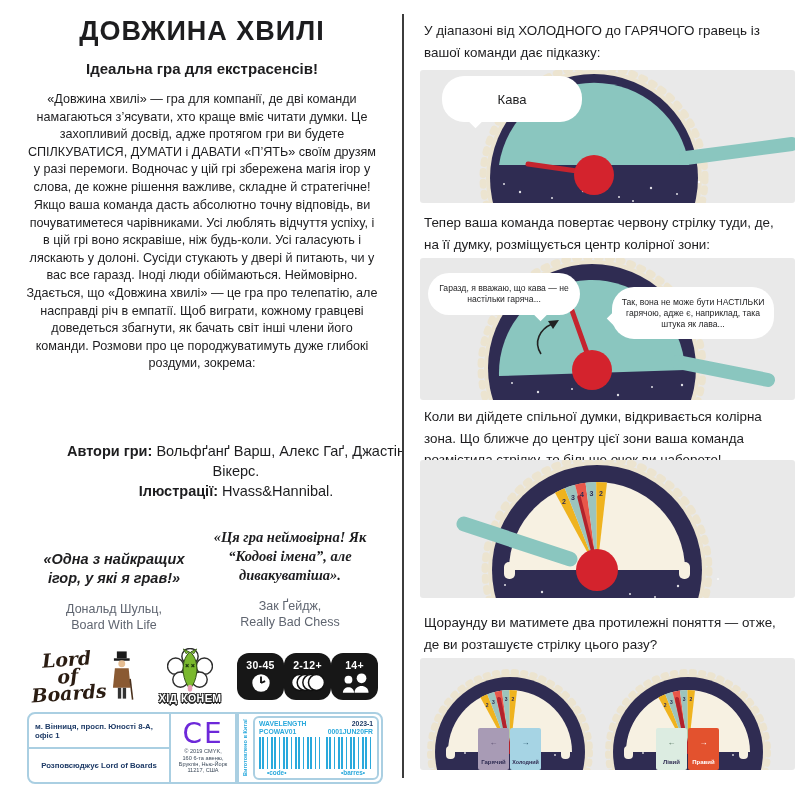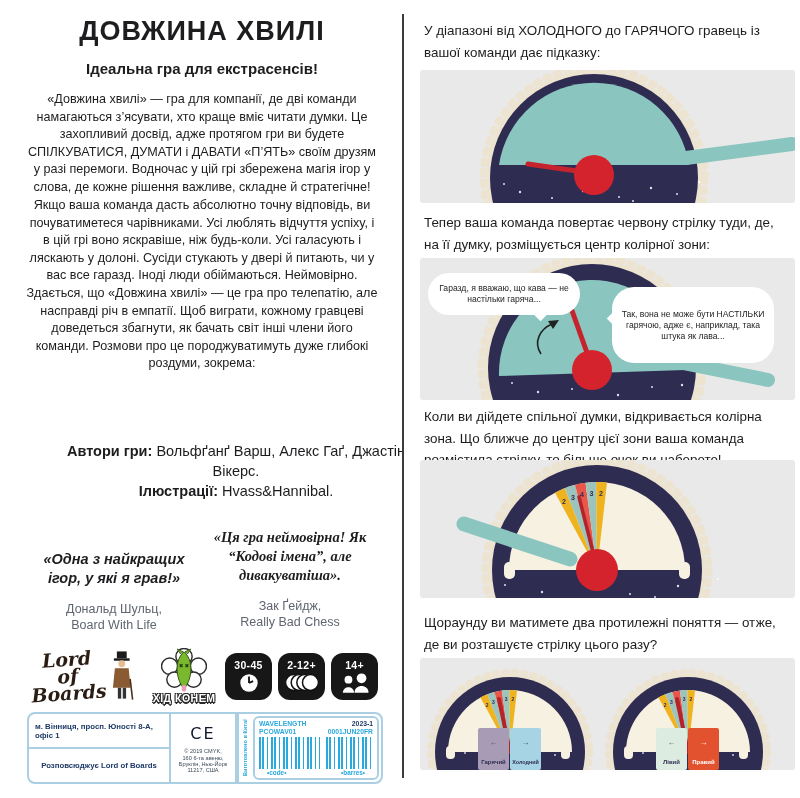--- a/index.html
+++ b/index.html
@@ -24,31 +24,31 @@
   .qsrc  { font-size:12.5px; line-height:16px; color:#5f6570; }
 
   
   .logos { position:absolute; top:645px; left:30px; width:348px; height:62px; display:flex; align-items:center; }
   .lob { display:flex; align-items:center; gap:4px; }
   .lob-text { font-family:"DejaVu Serif", serif; font-style:italic; font-weight:700; font-size:19px; line-height:17px; color:#2a1c12; transform:rotate(-4deg); text-align:center; }
   .lob-text span { display:block; }
   .kk { margin-left:16px; display:flex; flex-direction:column; align-items:center; width:80px; }
   .kk-text { font-size:10.5px; font-weight:700; letter-spacing:.5px; color:#fff;
     text-shadow:-1px -1px 0 #2a2a2a,1px -1px 0 #2a2a2a,-1px 1px 0 #2a2a2a,1px 1px 0 #2a2a2a,0 2px 0 #2a2a2a; }
-  .badges { margin-left:8px; display:flex; gap:6px; }
+  .badges { margin-left:8px; display:flex; }
   .badge { width:47px; height:47px; background:#171717; border-radius:12px; display:flex; flex-direction:column; align-items:center; justify-content:center; gap:1px; }
   .badge-value { color:#fff; font-size:10.5px; font-weight:700; letter-spacing:.3px; }
 
   
   .legal { position:absolute; top:712px; left:27px; width:356px; height:72px; border:2px solid #aacfe2; border-radius:8px; display:flex; background:#fff; }
   .legal-left { width:142px; border-right:2px solid #aacfe2; display:flex; flex-direction:column; }
   .legal-cell { flex:1; display:flex; align-items:center; justify-content:center; font-size:7.8px; font-weight:700; color:#1d3a66; padding:2px 6px; text-align:left; }
   .legal-cell.addr { border-bottom:2px solid #aacfe2; }
   .legal-mid { width:66px; border-right:2px solid #aacfe2; display:flex; flex-direction:column; align-items:center; justify-content:center; }
-  .ce { font-size:16px; font-weight:400; letter-spacing:2px; color:#0f172a; font-family:"DejaVu Sans", sans-serif; line-height:24px; }
+  .ce { font-size:28px; font-weight:400; letter-spacing:2px; color:#6d28d9; font-family:"DejaVu Sans", sans-serif; line-height:24px; }
   .cp { margin-top:2px; font-size:5.6px; line-height:6.4px; color:#3d4a5a; text-align:center; }
   .cp span { display:block; }
   .legal-vert { width:14px; border-right:2px solid #aacfe2; writing-mode:vertical-rl; transform:rotate(180deg); font-size:5.6px; font-weight:700; color:#2aa9dc; display:flex; align-items:center; justify-content:center; }
   .bc-panel { flex:1; margin:2px; border:2px solid #aacfe2; border-radius:6px; padding:2px 4px; display:flex; flex-direction:column; }
   .bc-head { display:flex; justify-content:space-between; font-size:6.8px; font-weight:700; line-height:7.6px; }
   .bc-left span { display:block; color:#2aa9dc; }
   .bc-right { text-align:right; }
   .bc-right .ed { display:block; color:#1d3a66; }
   .bc-right .bt { display:block; color:#2aa9dc; }
   .bc-bars { flex:1; display:flex; gap:6px; margin-top:2px; }
@@ -67,21 +67,21 @@
   .pan3 { top:460px; height:138px; }
   .pan4 { top:658px; height:112px; }
   .panel svg { display:block; }
 
   .bubble { position:absolute; background:#fff; border-radius:22px; display:flex; align-items:center; justify-content:center; text-align:center; }
   .bubble::after { content:""; position:absolute; width:11px; height:11px; background:#fff; transform:rotate(45deg); }
   .bub1 { left:22px; top:6px; width:140px; height:46px; font-size:13px; }
   .bub1::after { left:28px; bottom:-4px; }
   .bub2a { left:8px; top:15px; width:152px; height:42px; font-size:8.6px; line-height:11px; padding:2px 10px; }
   .bub2a::after { right:34px; bottom:-4px; }
-  .bub2b { left:192px; top:29px; width:162px; height:76px; font-size:8.6px; line-height:11px; padding:2px 8px; }
+  .bub2b { left:192px; top:29px; width:162px; height:52px; font-size:8.6px; line-height:11px; padding:2px 8px; }
   .bub2b::after { left:-3px; top:26px; }
 </style>
 </head>
 <body>
 
 <div class="page">
 
   <h1 class="lc lc-title">ДОВЖИНА ХВИЛІ</h1>
   <h2 class="lc lc-tagline">Ідеальна гра для екстрасенсів!</h2>
 
@@ -229,20 +229,23 @@
           <circle cx="257" cy="124" r="1"></circle>
         <circle cx="84" cy="114" r="1"></circle>
           <circle cx="279" cy="112" r="1.2"></circle>
           <circle cx="213" cy="131" r="1"></circle>
       </g>
       <path d="M79 95 A96 96 0 0 1 269 95 Z" fill="#8ac6bf"></path>
       <line x1="266" y1="88" x2="372" y2="74" stroke="#8ac6bf" stroke-width="14" stroke-linecap="round"></line>
       <line x1="171" y1="103" x2="108" y2="94" stroke="#c5242e" stroke-width="5" stroke-linecap="round"></line>
       <circle cx="174" cy="105" r="20" fill="#d4232d"></circle>
     </svg>
+    <div class="bubble bub1">
+      <span>Кава</span>
+    </div>
   </div>
 
   <p class="rc-text s2t">Тепер ваша команда повертає червону стрілку туди, де, на її думку, розміщується центр колірної зони:</p>
 
   <div class="panel pan2">
     <svg viewBox="0 0 375 142" width="375" height="142">
       <circle cx="172" cy="110" r="111" fill="none" stroke="#ece4d0" stroke-width="7" stroke-dasharray="3 8" stroke-linecap="round"></circle>
       <circle cx="172" cy="110" r="108" fill="#ece4d0"></circle>
       <circle cx="172" cy="110" r="104" fill="#2f2c52"></circle>
       <g fill="#fff" opacity="0.85">

